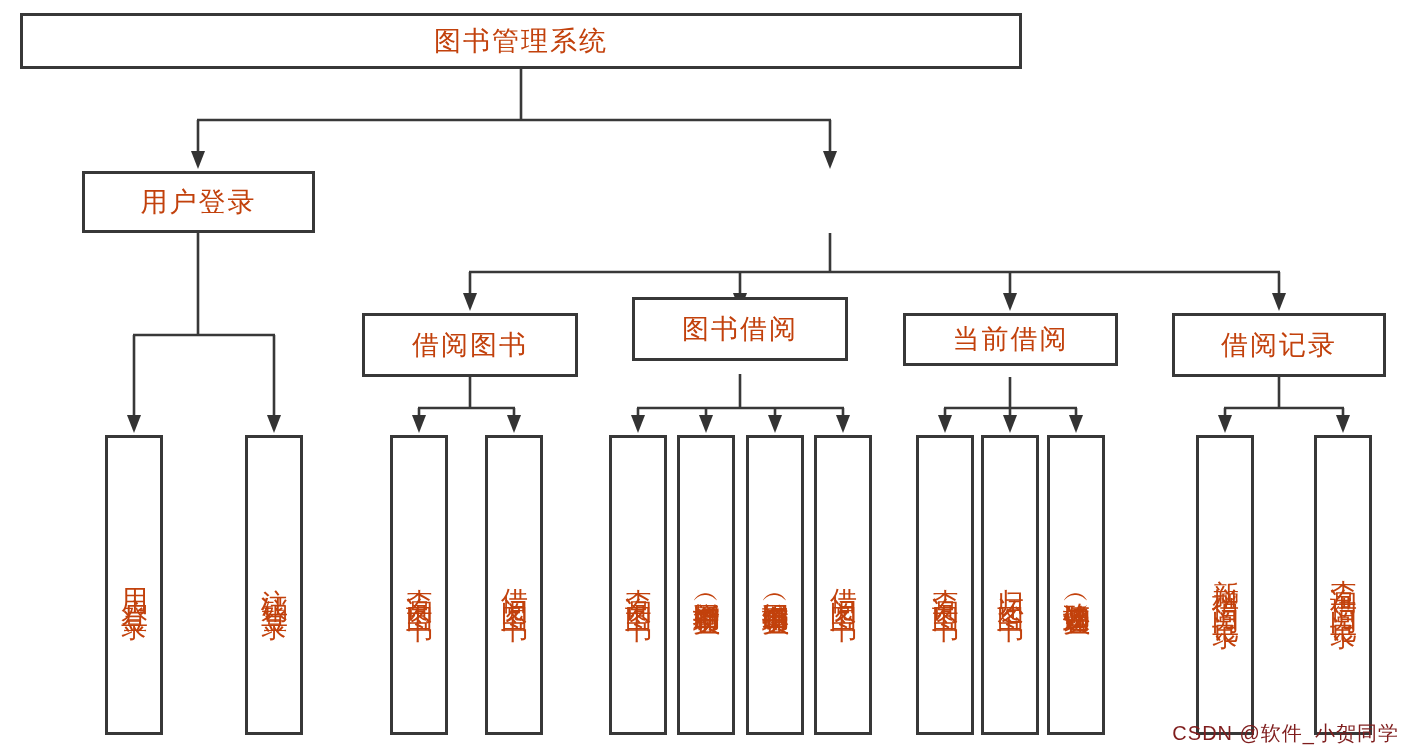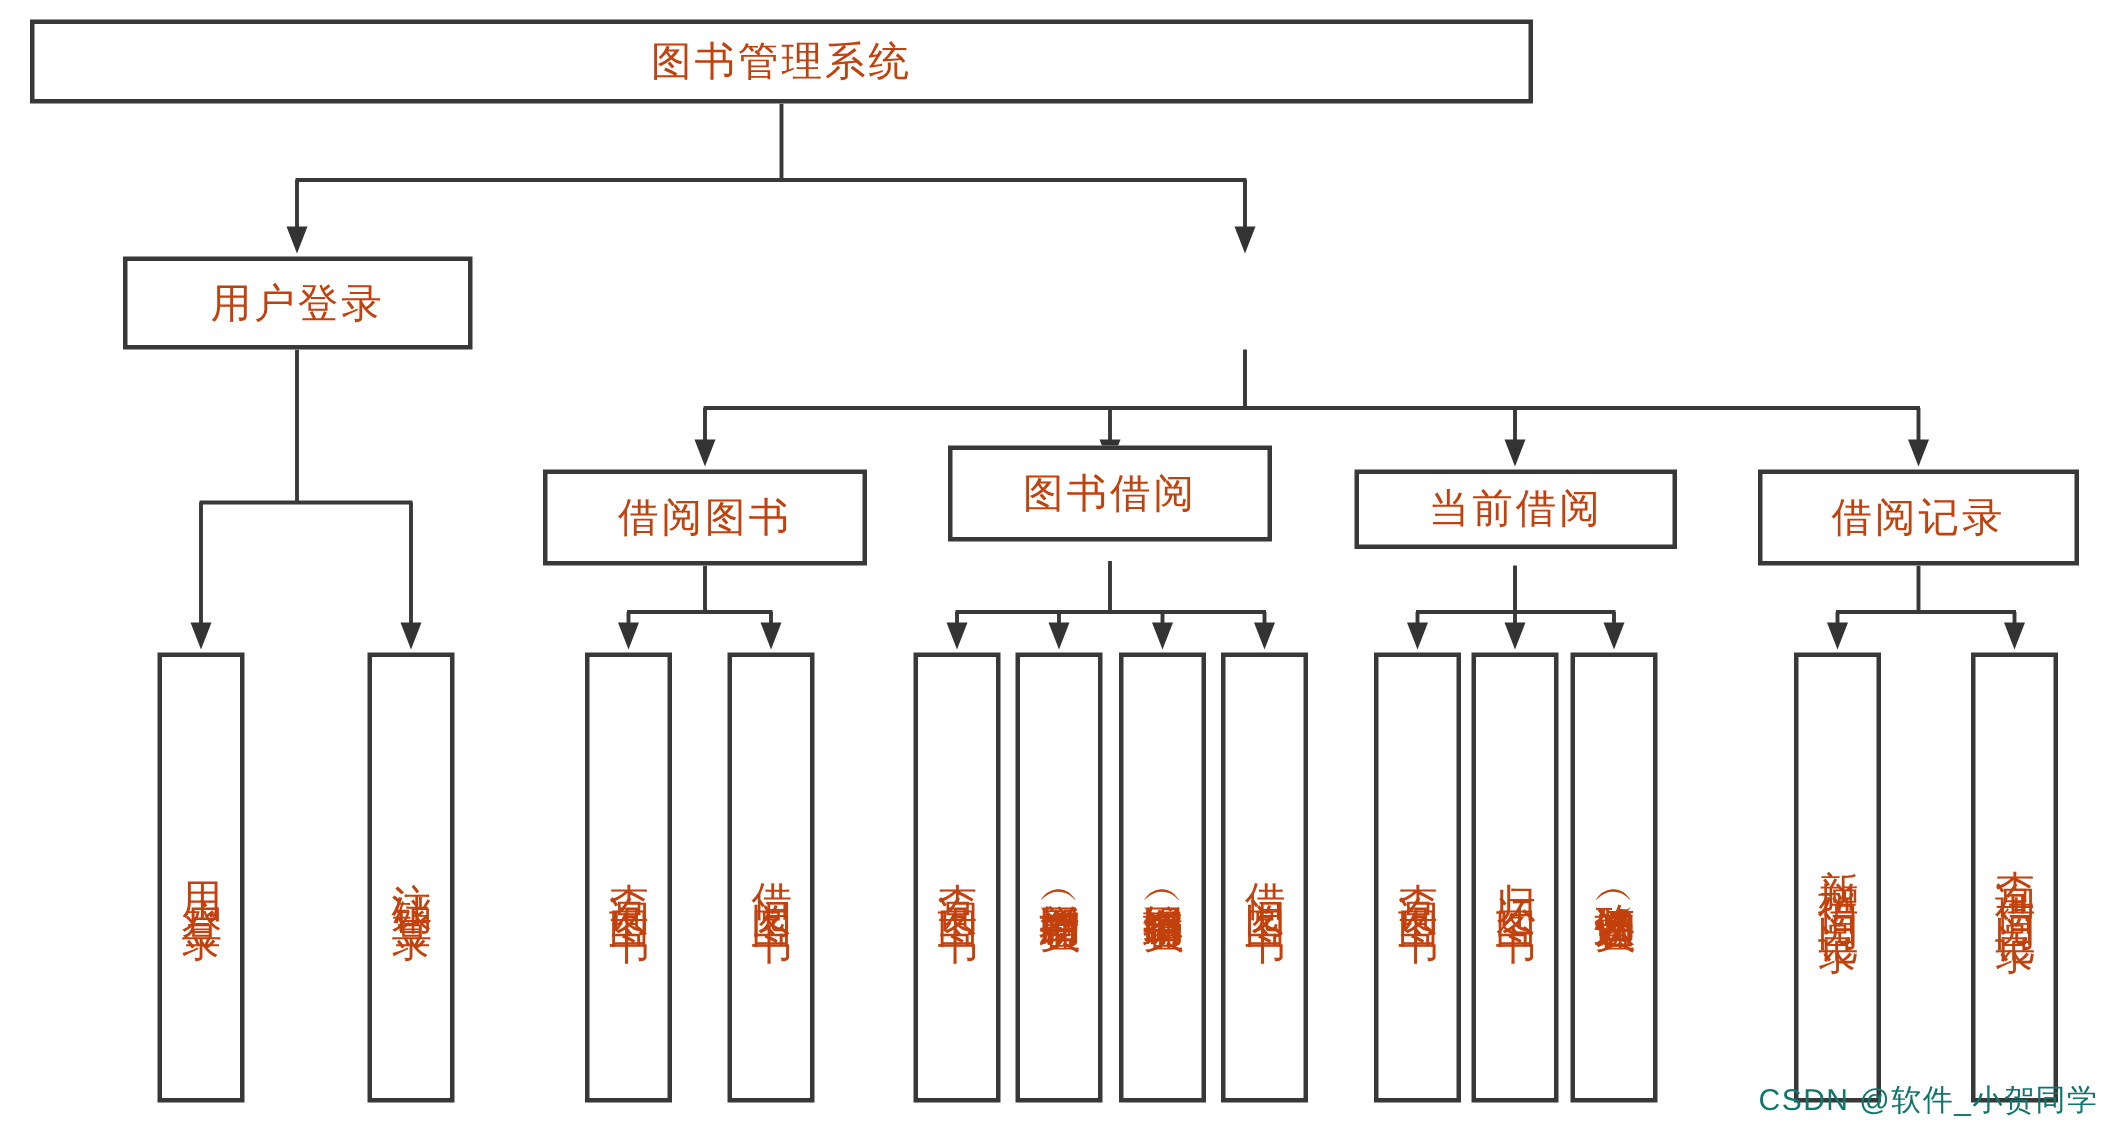--- a/index.html
+++ b/index.html
@@ -37,21 +37,21 @@
     text-orientation: mixed;
     letter-spacing: 9px;
     font-size: 27px;
     white-space: nowrap;
   }
   .vtext.long { letter-spacing: 1px; }
   .watermark {
     position: absolute;
     right: 6px;
     top: 720px;
-    color: #0f766e;
+    color: #7f1d1d;
     font-size: 20px;
     letter-spacing: 1px;
     white-space: nowrap;
   }
 </style>
 </head>
 <body>
 
 <div class="stage">
 

